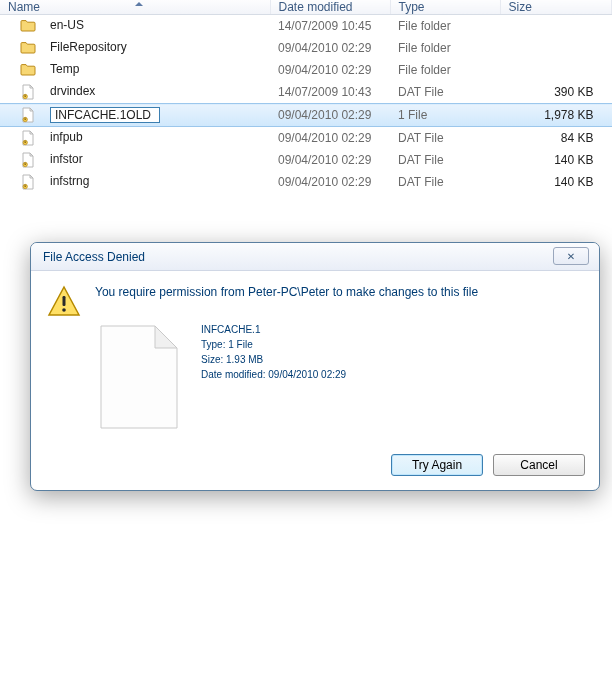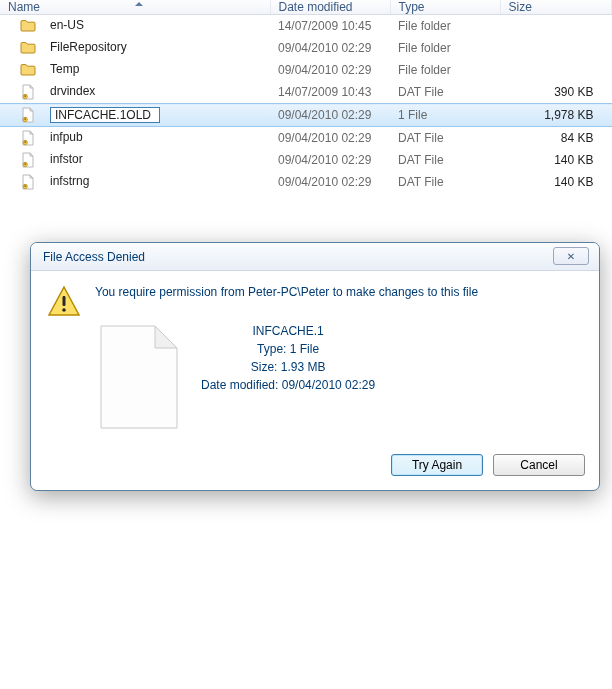--- a/index.html
+++ b/index.html
@@ -94,21 +94,21 @@
   }
   .dialog-body { padding: 14px 16px 12px 16px; }
   .msg-row { display: flex; gap: 14px; }
   .warn-icon { flex: 0 0 34px; }
   .msg-text .line1 { margin: 2px 0 10px 0; color: #003c74; font-size: 12px; }
   .msg-text .line2 { margin: 0 0 12px 0; font-size: 12px; color:#003c74; }
   .file-row { display: flex; gap: 18px; margin-left: 48px; }
   .file-thumb {
     width: 88px; height: 110px; position: relative;
   }
-  .file-details { font-size: 12px; color: #003c74; line-height: 1.5; text-align: center; }
+  .file-details { font-size: 10px; color: #003c74; line-height: 1.5; }
   .file-details .fname { color: #003c74; }
   .dialog-buttons {
     padding: 10px 14px 14px 14px;
     display: flex; justify-content: flex-end; gap: 10px;
   }
   .dlg-btn {
     min-width: 92px;
     padding: 3px 14px;
     font-size: 12px;
     border: 1px solid #8b8b8b;

